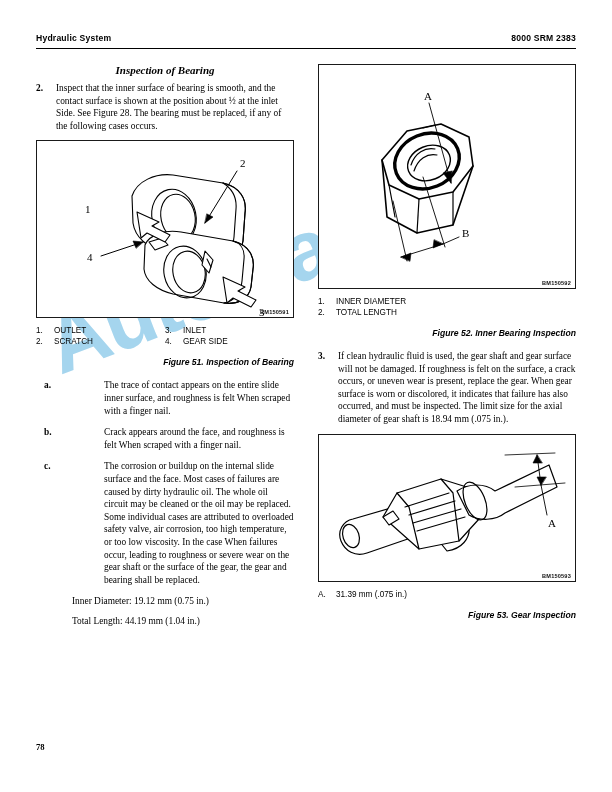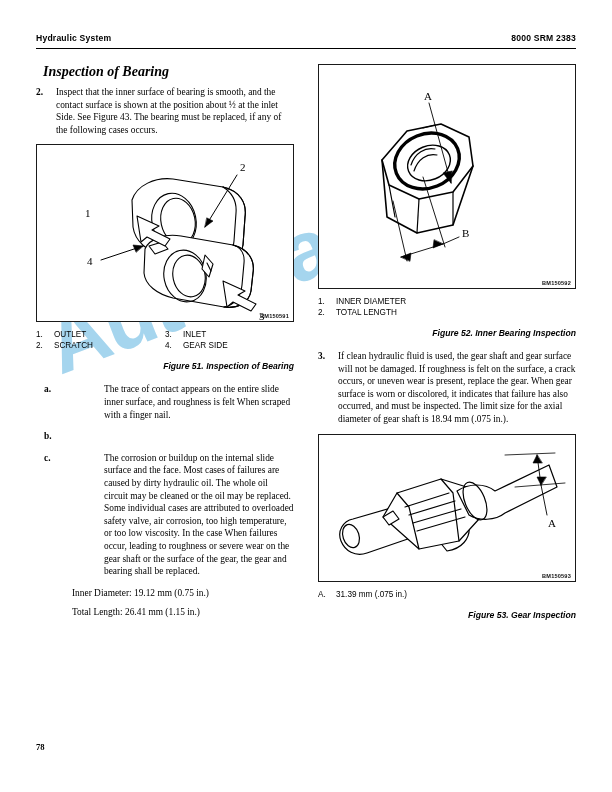--- a/index.html
+++ b/index.html
@@ -70,22 +70,23 @@
     z-index: 3;
   }
   .col-left  { left: 36px; }
   .col-right { left: 318px; }
 
   
   .subhead {
     font-family: "Liberation Serif", serif;
     font-style: italic;
     font-weight: bold;
-    font-size: 14px;
-    margin: 0 0 6px 7px;
+    font-size: 11px;
+    margin: 0 0 6px 0;
+    text-align: center;
   }
   .numitem {
     display: flex;
     font-size: 9.4px;
     line-height: 12.6px;
     margin-bottom: 8px;
   }
   .numitem .num {
     font-weight: bold;
     width: 20px;
@@ -179,21 +180,21 @@
     <span>8000 SRM 2383</span>
   </div>
   <div class="rule"></div>
 
   <div class="col col-left">
 
     <div class="subhead">Inspection of Bearing</div>
 
     <div class="numitem">
       <span class="num">2.</span>
-      <span class="body">Inspect that the inner surface of bearing is smooth, and the contact surface is shown at the position about ½ at the inlet Side. See Figure 43. The bearing must be replaced, if any of the following cases occurs.</span>
+      <span class="body">Inspect that the inner surface of bearing is smooth, and the contact surface is shown at the position about ½ at the inlet Side. See Figure 28. The bearing must be replaced, if any of the following cases occurs.</span>
     </div>
 
     <div class="figbox" style="height:178px;margin-top:6px;">
       <svg width="254" height="175" viewBox="0 0 254 175">
         <g fill="none" stroke="#000" stroke-width="1.1" stroke-linejoin="round" stroke-linecap="round">
 
           <path d="M95 55 C100 40 118 32 136 34 L186 42 C203 46 210 58 208 72
                    L206 100 C204 114 192 121 178 119 L128 111 C110 107 98 96 96 82 Z" fill="#fff"></path>
 
           <path d="M186 42 C203 46 210 58 208 72 L206 100 C204 114 192 121 178 119"></path>
@@ -261,28 +262,29 @@
     </div>
 
     <div class="caption">Figure 51. Inspection of Bearing</div>
 
     <div class="letteritem">
       <span class="ltr">a.</span>
       <span class="body">The trace of contact appears on the entire slide inner surface, and roughness is felt When scraped with a finger nail.</span>
     </div>
     <div class="letteritem">
       <span class="ltr">b.</span>
+      <span class="body">Crack appears around the face, and roughness is felt When scraped with a finger nail.</span>
     </div>
     <div class="letteritem">
       <span class="ltr">c.</span>
       <span class="body">The corrosion or buildup on the internal slide surface and the face. Most cases of failures are caused by dirty hydraulic oil. The whole oil circuit may be cleaned or the oil may be replaced. Some individual cases are attributed to overloaded safety valve, air corrosion, too high temperature, or too low viscosity. In the case When failures occur, leading to roughness or severe wear on the gear shaft or the surface of the gear, the gear and bearing shall be replaced.</span>
     </div>
 
     <div class="plainline">Inner Diameter: 19.12 mm (0.75 in.)</div>
-    <div class="plainline">Total Length: 26.41 mm (1.15 in.)</div>
+    <div class="plainline">Total Length: 44.19 mm (1.04 in.)</div>
   </div>
 
   <div class="col col-right">
 
     <div class="figbox" style="height:225px;">
       <svg width="254" height="222" viewBox="0 0 254 222">
         <g fill="none" stroke="#000" stroke-width="1.2" stroke-linejoin="round" stroke-linecap="round">
 
           <path d="M63 95 L88 66 L122 59 L150 72 L154 101 L134 127 L100 134 L70 120 Z" fill="#fff" stroke-width="1.6"></path>
 

